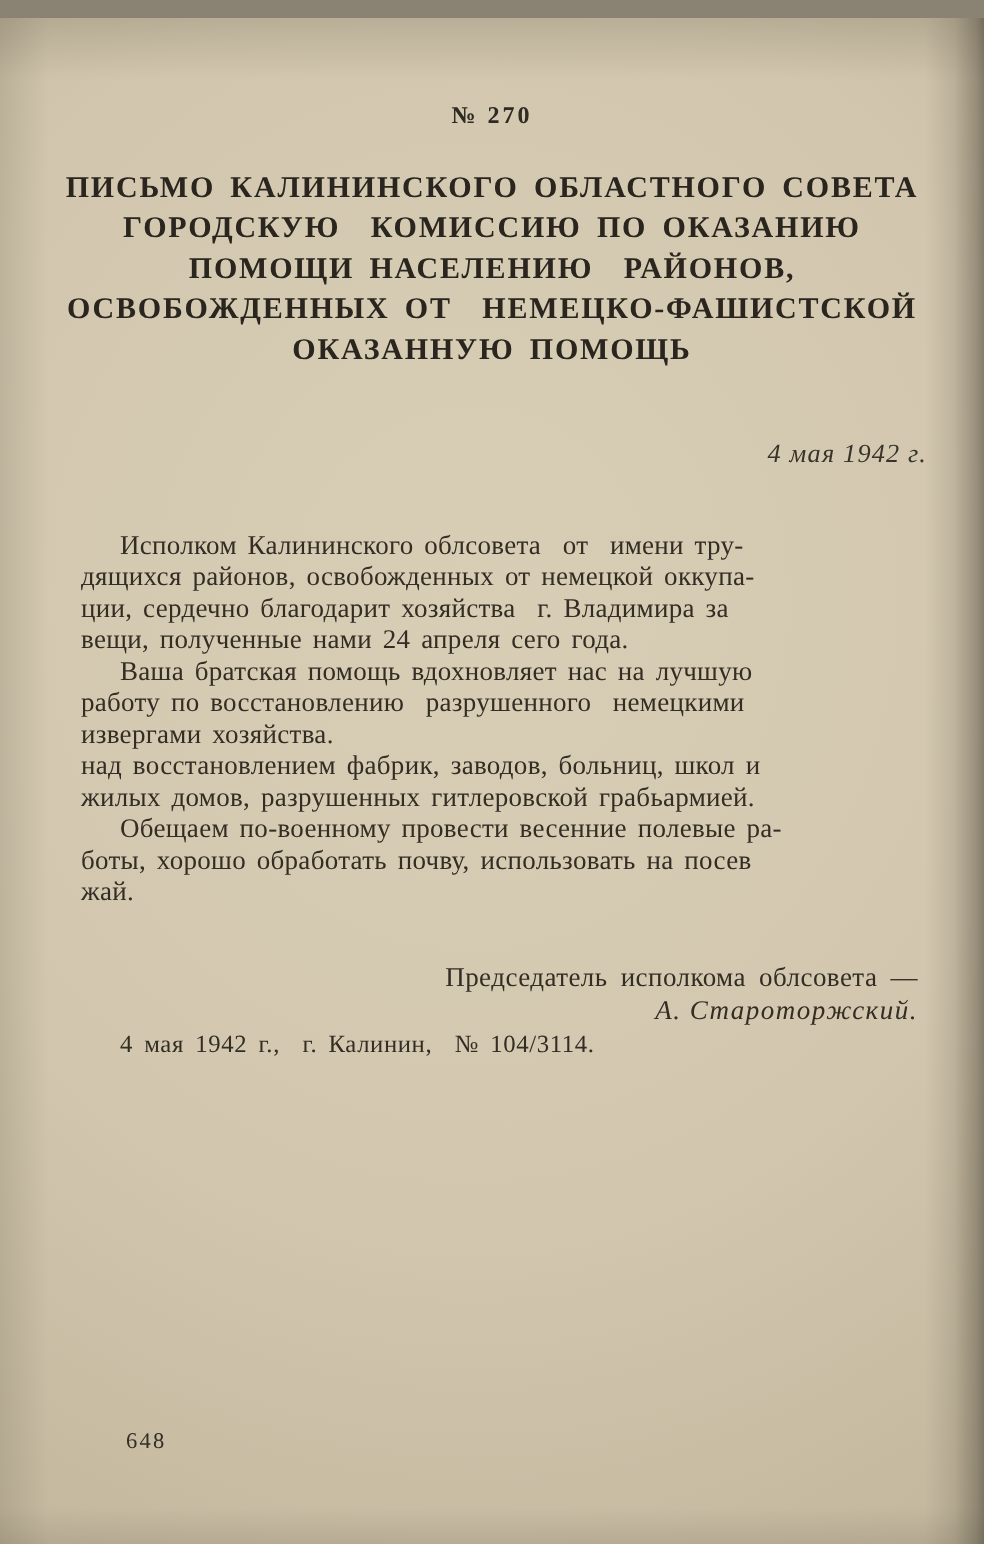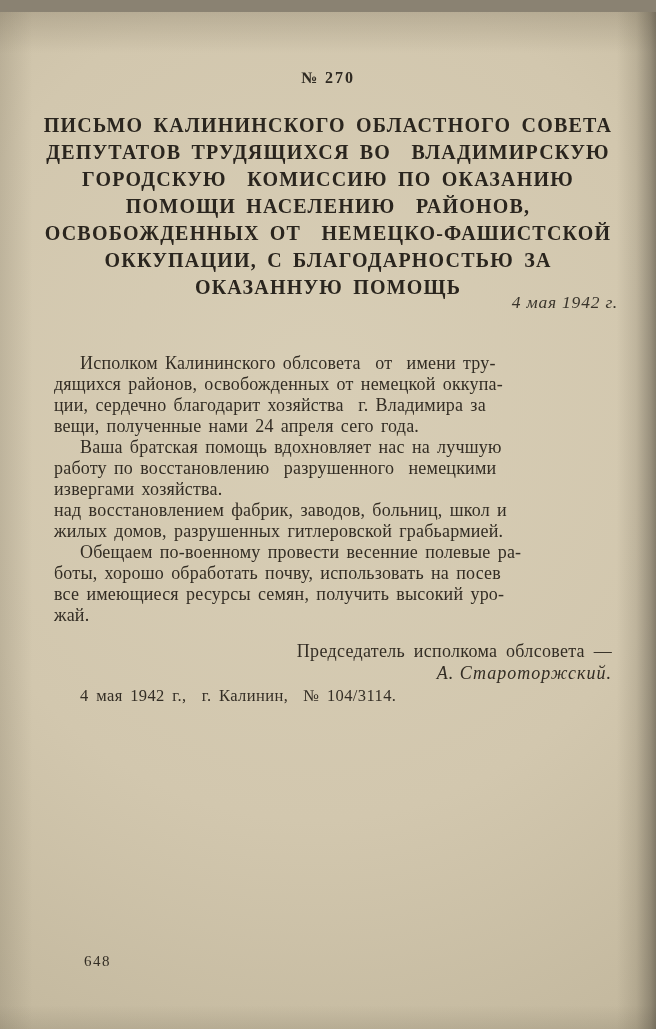--- a/index.html
+++ b/index.html
@@ -72,25 +72,23 @@
 </style>
 </head>
 <body>
 
 <div class="page">
 
   <div class="doc-number">№ 270</div>
 
   <div class="title">
       <div class="title-line">ПИСЬМО КАЛИНИНСКОГО ОБЛАСТНОГО СОВЕТА</div>
-      <div class="title-line">ДЕПУТАТОВ ТРУДЯЩИХСЯ ВО  ВЛАДИМИРСКУЮ</div>
       <div class="title-line">ГОРОДСКУЮ  КОМИССИЮ ПО ОКАЗАНИЮ</div>
       <div class="title-line">ПОМОЩИ НАСЕЛЕНИЮ  РАЙОНОВ,</div>
       <div class="title-line">ОСВОБОЖДЕННЫХ ОТ  НЕМЕЦКО-ФАШИСТСКОЙ</div>
-      <div class="title-line">ОККУПАЦИИ, С БЛАГОДАРНОСТЬЮ ЗА</div>
       <div class="title-line">ОКАЗАННУЮ ПОМОЩЬ</div>
     </div>
 
   <div class="date-right">4 мая 1942 г.</div>
 
   <div class="doc-body">
       <div class="para">
         <div class="bline findent">Исполком Калининского облсовета  от  имени тру-</div>
         <div class="bline">дящихся районов, освобожденных от немецкой оккупа-</div>
         <div class="bline">ции, сердечно благодарит хозяйства  г. Владимира за</div>
@@ -101,21 +99,20 @@
         <div class="bline">работу по восстановлению  разрушенного  немецкими</div>
         <div class="bline">извергами хозяйства.</div>
       </div>
       <div class="para">
         <div class="bline">над восстановлением фабрик, заводов, больниц, школ и</div>
         <div class="bline">жилых домов, разрушенных гитлеровской грабьармией.</div>
       </div>
       <div class="para">
         <div class="bline findent">Обещаем по-военному провести весенние полевые ра-</div>
         <div class="bline">боты, хорошо обработать почву, использовать на посев</div>
-        <div class="bline">все имеющиеся ресурсы семян, получить высокий уро-</div>
         <div class="bline">жай.</div>
       </div>
     </div>
 
   <div class="signature-role">Председатель исполкома облсовета —</div>
 
   <div class="signature-name">А. Староторжский.</div>
 
   <div class="dateline">4 мая 1942 г.,  г. Калинин,  № 104/3114.</div>
 

